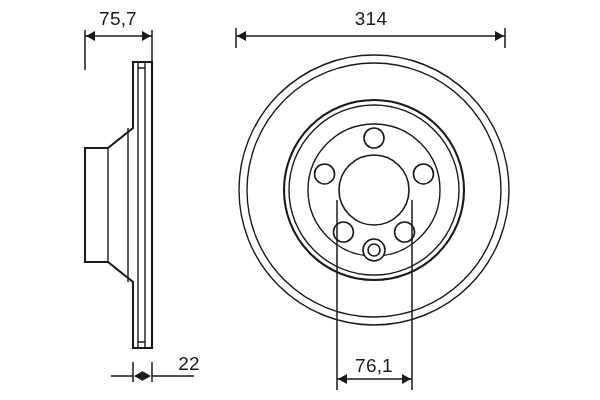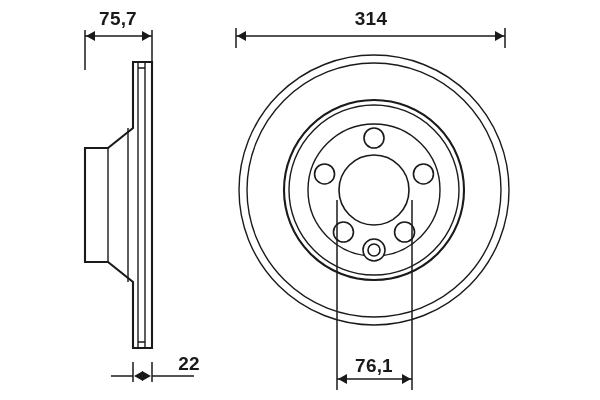--- a/index.html
+++ b/index.html
@@ -13,21 +13,20 @@
     height: 400px;
     overflow: hidden;
     font-family: "Liberation Sans", sans-serif;
     color: #1a1a1a;
   }
   #drawing-root {
     position: relative;
     width: 600px;
     height: 400px;
     background: #ffffff;
-    font-weight: bold;
   }
   svg#technical-drawing {
     display: block;
     width: 600px;
     height: 400px;
   }
   .outline {
     fill: none;
     stroke: #1a1a1a;
     vector-effect: non-scaling-stroke;

